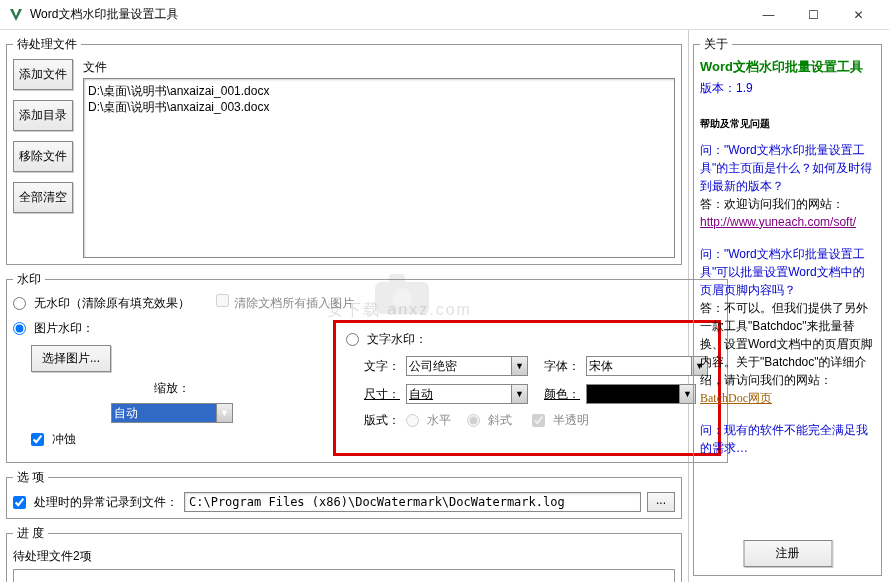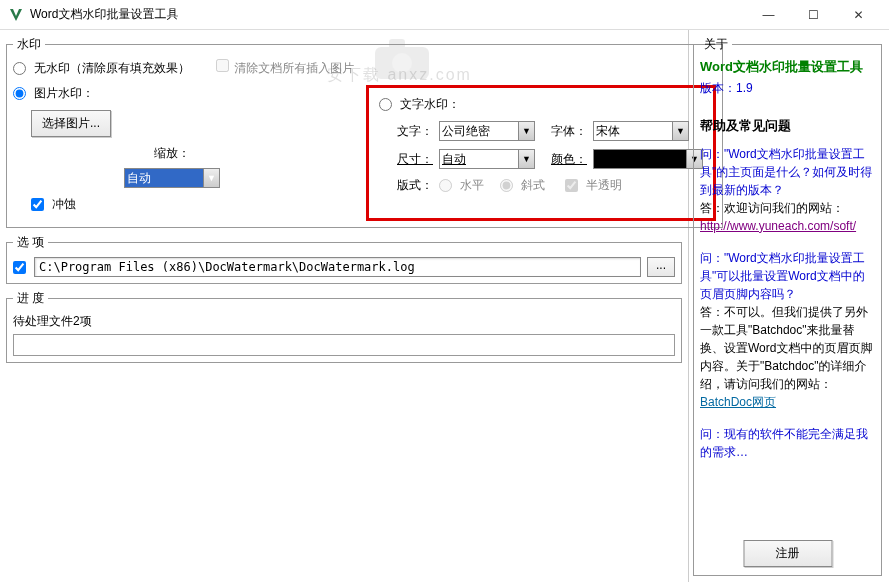--- a/index.html
+++ b/index.html
@@ -13,40 +13,40 @@
 .right { width: 198px; padding: 6px 4px; border-left: 1px solid #ccc; }
 fieldset { border: 1px solid #999; margin-bottom: 6px; padding: 6px; position: relative; }
 fieldset > legend { padding: 0 4px; color: #000; }
 .filebox { display: flex; }
 .filebtns { width: 60px; display: flex; flex-direction: column; gap: 10px; }
 .btn { border: 1px solid #888; background: linear-gradient(#f8f8f8,#e8e8e8); padding: 6px 4px; text-align: center; cursor: pointer; font-size: 12px; box-shadow: 1px 1px 0 #ccc; }
 .filelist-wrap { flex: 1; margin-left: 10px; }
 .filelist-wrap .flabel { margin-bottom: 2px; }
 .filelist { border: 1px solid #888; box-shadow: inset 1px 1px 2px rgba(0,0,0,0.2); height: 180px; background: #fff; padding: 4px; font-family: "SimSun", monospace; overflow: auto; }
 .filelist div { line-height: 16px; white-space: pre; }
-.wmrow { display: flex; gap: 53px; }
+.wmrow { display: flex; gap: 20px; }
 .wmleft { width: 300px; }
 .wmright { flex: 1; border: 3px solid #d00; padding: 8px 10px; position: relative; }
 .radio-line, .check-line { display: flex; align-items: center; gap: 6px; margin-bottom: 8px; }
 .field-line { display: flex; align-items: center; gap: 6px; margin-bottom: 8px; }
 .field-line label { min-width: 36px; }
-.combo { border: 1px solid #888; height: 20px; width: 96px; padding: 0 2px; display: flex; align-items: center; position: relative; background: #fff; }
+.combo { border: 1px solid #888; height: 20px; width: 122px; padding: 0 2px; display: flex; align-items: center; position: relative; background: #fff; }
 .combo .arrow { position: absolute; right: 0; top: 0; width: 16px; height: 18px; background: linear-gradient(#eee,#ccc); border-left: 1px solid #888; text-align: center; line-height: 18px; font-size: 9px; }
 .combo.sel { background: #3169c6; color: #fff; }
 .optbox { display: flex; align-items: center; gap: 6px; }
 .loginput { flex: 1; border: 1px solid #888; box-shadow: inset 1px 1px 2px rgba(0,0,0,0.15); height: 20px; padding: 0 4px; font-family: "SimSun", monospace; background: #fff; }
 .browse { width: 28px; height: 20px; border: 1px solid #888; background: linear-gradient(#f8f8f8,#e8e8e8); text-align: center; cursor: pointer; }
 .progressbar { border: 1px solid #999; height: 22px; margin-top: 4px; background: #fff; }
 .about-title { color: #008000; font-weight: bold; font-size: 13px; line-height: 1.3; }
 .about-ver { color: #0000d0; margin-top: 4px; }
-.help-title { font-weight: bold; margin: 20px 0 10px; font-size: 13px; }
+.help-title { font-weight: bold; margin: 20px 0 10px; font-size: 10px; }
 .help-q { color: #0000d0; line-height: 1.5; }
 .help-a { color: #000; line-height: 1.5; }
 .help-link { color: #800080; text-decoration: underline; cursor: pointer; }
-.help-link2 { color: #0369a1; text-decoration: underline; cursor: pointer; }
+.help-link2 { color: #a16207; text-decoration: underline; cursor: pointer; font-family: Liberation Serif, serif; }
 .reg-btn { border: 1px solid #888; background: linear-gradient(#f8f8f8,#e8e8e8); padding: 4px 24px; margin-top: 12px; cursor: pointer; text-align: center; box-shadow: 1px 1px 0 #ccc; }
 .disabled-check { color: #888; }
 input[type=radio], input[type=checkbox] { margin-right: 2px; }
 .wm-logo { position: absolute; left: 320px; top: 12px; opacity: 0.18; pointer-events: none; font-size: 16px; color: #555; letter-spacing: 2px; }
 .wm-camera { position: absolute; left: 360px; top: -20px; opacity: 0.15; pointer-events: none; }
 .wm-camera svg { width: 70px; height: 50px; }
 .color-swatch { width: 110px; height: 20px; border: 1px solid #888; background: #000; display: flex; align-items: center; position: relative; }
 .color-swatch .arrow { position: absolute; right: 0; top: 0; width: 16px; height: 18px; background: linear-gradient(#eee,#ccc); border-left: 1px solid #888; text-align: center; line-height: 18px; font-size: 9px; color: #000; }
 .selpic-btn { border: 1px solid #888; background: linear-gradient(#f8f8f8,#e8e8e8); padding: 4px 8px; cursor: pointer; box-shadow: 1px 1px 0 #ccc; display: inline-block; width: 80px; text-align: center; }
 </style>
@@ -61,20 +61,38 @@
   </span>
   <span class="title">Word文档水印批量设置工具</span>
   <span class="winbtn">—</span>
   <span class="winbtn">☐</span>
   <span class="winbtn">✕</span>
 </div>
 
 <div class="main">
   <div class="left">
 
+    <fieldset>
+      <legend>待处理文件</legend>
+      <div class="filebox">
+        <div class="filebtns">
+          <div class="btn">添加文件</div>
+          <div class="btn">添加目录</div>
+          <div class="btn">移除文件</div>
+          <div class="btn">全部清空</div>
+        </div>
+        <div class="filelist-wrap">
+          <div class="flabel">文件</div>
+          <div class="filelist">
+            <div>D:\桌面\说明书\anxaizai_001.docx</div>
+            <div>D:\桌面\说明书\anxaizai_003.docx</div>
+          </div>
+        </div>
+      </div>
+    </fieldset>
 
     <fieldset style="position:relative;">
       <legend>水印</legend>
       <div class="wm-camera">
         <svg viewBox="0 0 70 50">
             <rect x="8" y="14" width="54" height="32" rx="6" fill="#888"></rect>
             <rect x="22" y="6" width="16" height="10" rx="3" fill="#888"></rect>
             <circle cx="35" cy="30" r="10" fill="#aaa"></circle>
           </svg>
       </div>
@@ -146,20 +164,21 @@
             <span class="disabled-check">半透明</span>
           </div>
         </div>
       </div>
     </fieldset>
 
     <fieldset>
       <legend>选   项</legend>
       <div class="optbox">
         <input type="checkbox" checked="" style="">
+        <span>处理时的异常记录到文件：</span>
         <input class="loginput" value="C:\Program Files (x86)\DocWatermark\DocWatermark.log" style="">
         <div class="browse">...</div>
       </div>
     </fieldset>
 
     <fieldset>
       <legend>进   度</legend>
       <div>待处理文件2项</div>
       <div class="progressbar"></div>
     </fieldset>

